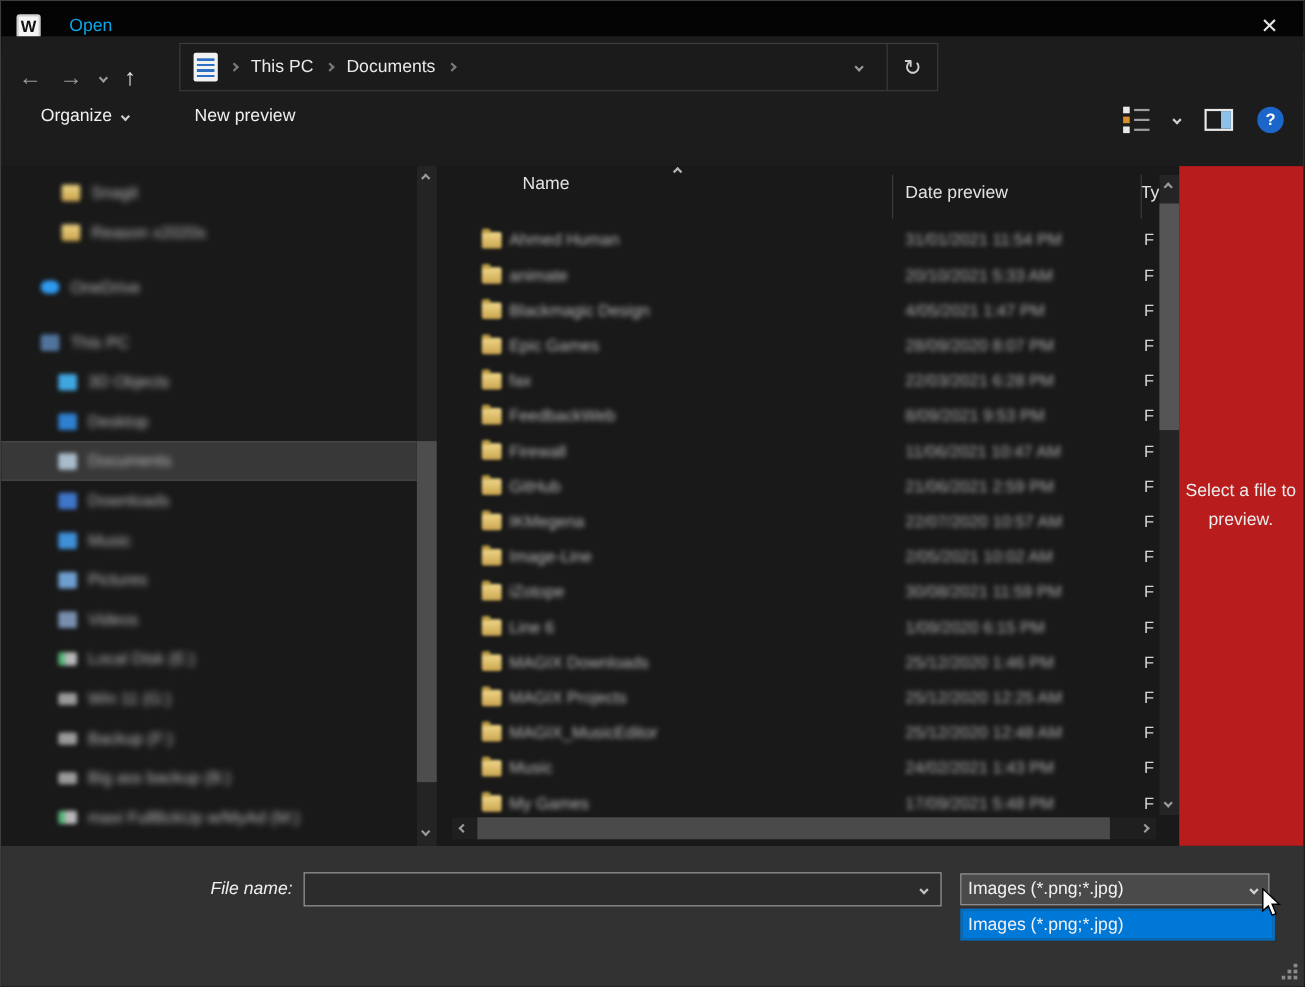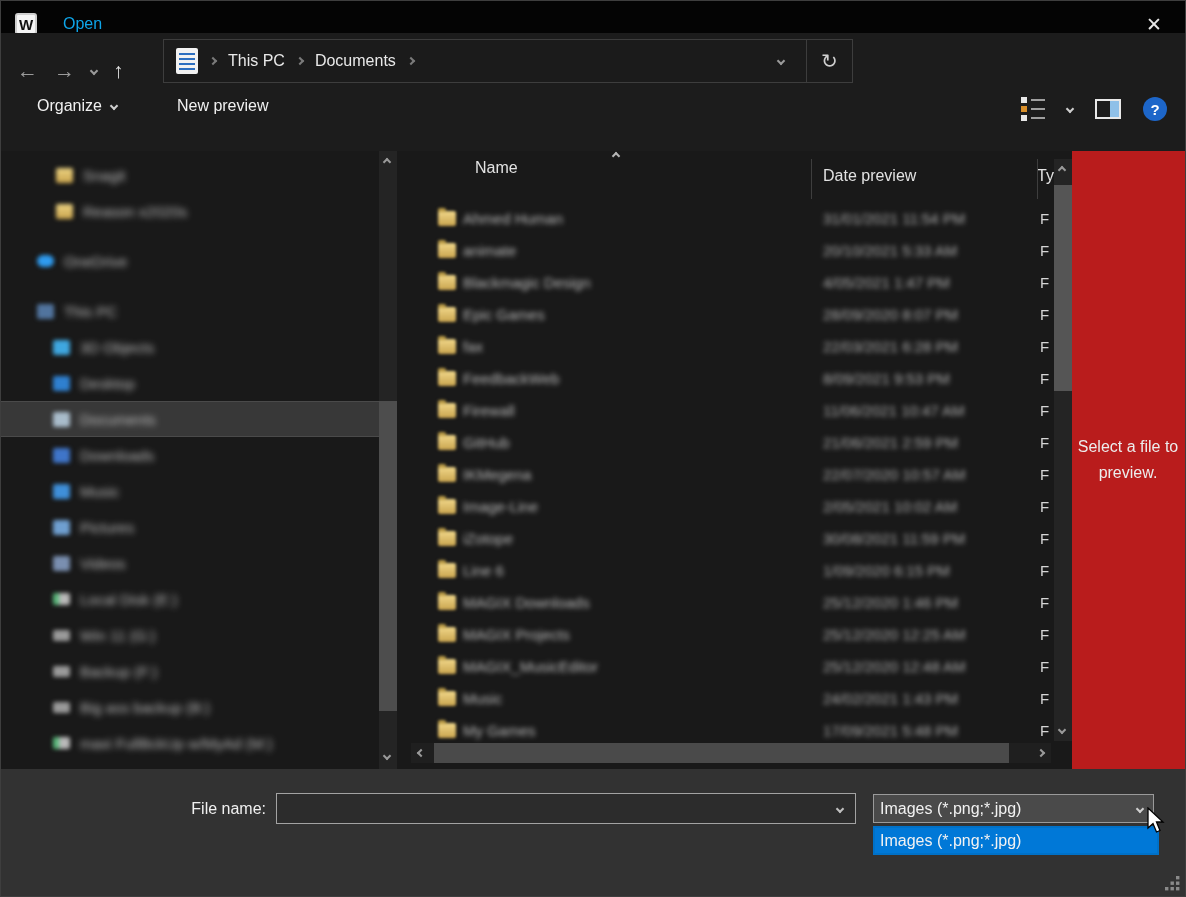--- a/index.html
+++ b/index.html
@@ -126,21 +126,21 @@
   .v-scroll .thumb { position:absolute; left:0; top:26px; width:100%; height:206px; background:#555; }
   .v-scroll .a-up { position:absolute; left:5px; top:8px; }
   .v-scroll .a-dn { position:absolute; left:5px; bottom:8px; }
 
   .preview { position:absolute; left:1071px; top:0; right:0; height:100%; background:#b91c1c;
     display:flex; align-items:center; justify-content:flex-start; }
   .preview-msg { color:#ececec; font-size:16px; line-height:26px; text-align:center; width:112px; }
 
   
   .footer { position:absolute; left:0; top:768px; width:100%; height:129px; background:#323232; }
-  .fn-label { position:absolute; left:110px; top:799px; width:155px; text-align:right; color:#f0f0f0; font-size:16px; }
+  .fn-label { position:absolute; left:110px; top:799px; width:155px; text-align:right; color:#f0f0f0; font-size:16px;font-style:italic; }
   .fn-label { top:31px; left:110px; }
   .fn-combo { position:absolute; left:275px; top:24px; width:580px; height:31px; background:#2c2c2c;
     border:1px solid #a3a3a3; display:flex; align-items:center; }
   .fn-input { flex:1; background:transparent; border:none; outline:none; color:#e8e8e8;
     font-size:15px; padding:0 8px; font-family:"Liberation Sans", sans-serif; }
   .fn-chev { margin-right:12px; border-color:#c0c0c0; }
   .ft-select { position:absolute; left:872px; top:25px; width:281px; height:29px; background:#4a4a4a;
     border:1px solid #9a9a9a; color:#f2f2f2; font-size:16px; display:flex; align-items:center; }
   .ft-select .lbl { padding-left:6px; flex:1; }
   .ft-select .chev { margin-right:10px; border-color:#d0d0d0; }

